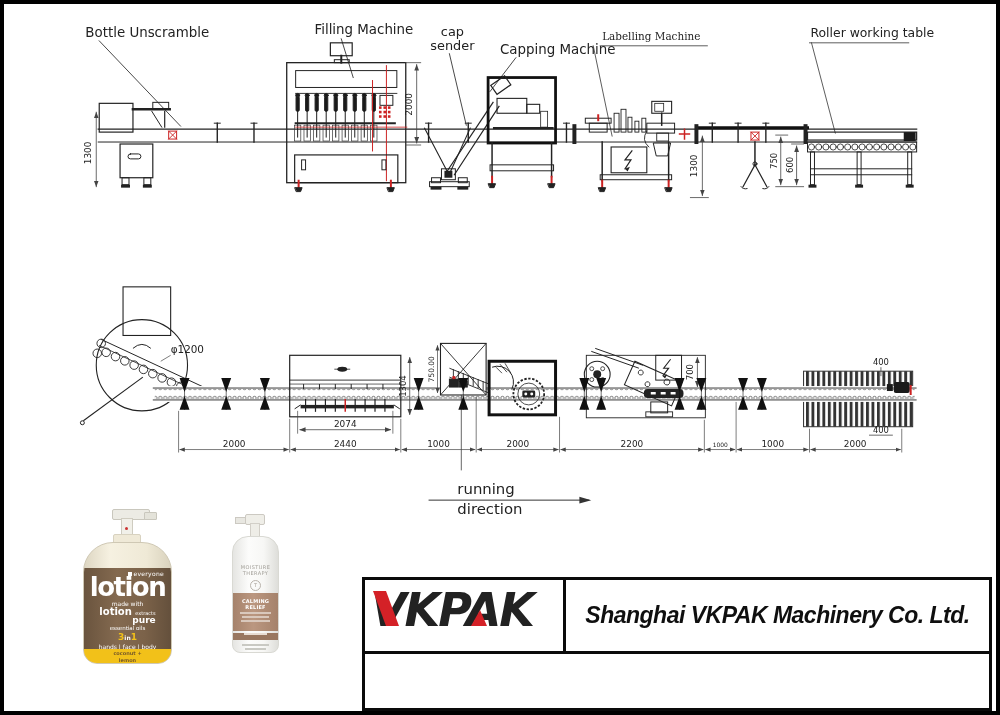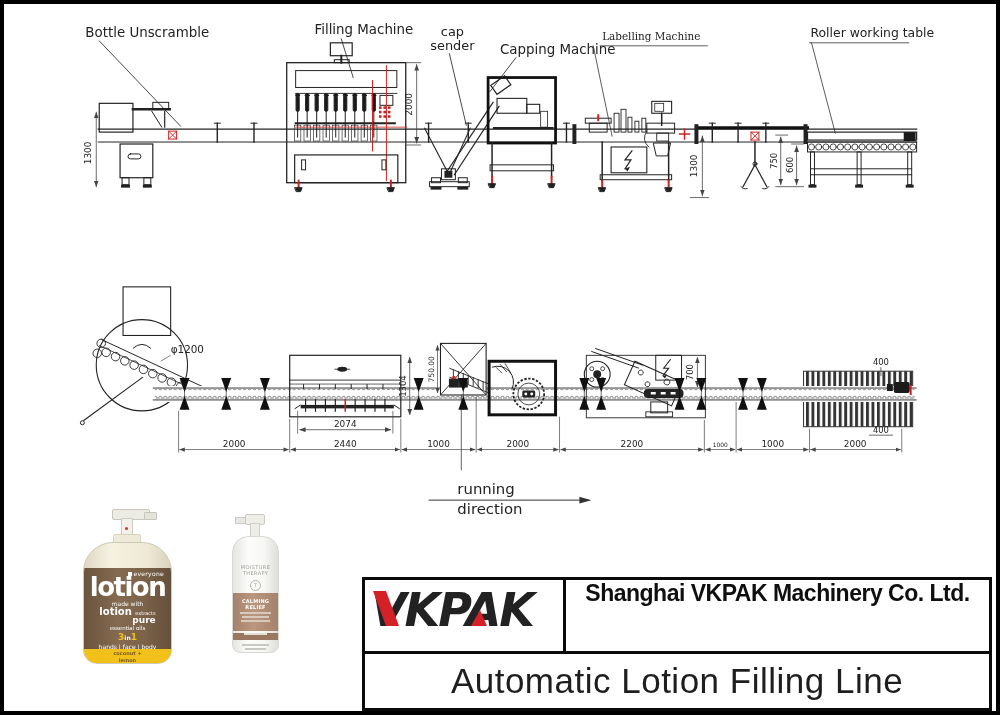--- a/index.html
+++ b/index.html
@@ -45,21 +45,21 @@
   .br-label-title{font-size:5px;font-weight:bold;letter-spacing:.2px;}
   .bar{height:1.5px;margin:2.5px auto 0;background:#d9c8bc;}
   .br-darkband{width:100%;height:7px;background:#997760;}
   .br-darkband .bar{background:#e8ddd3;margin-top:2.5px;}
   .br-foot .bar{background:#c9c9c3;}
   
   .footer{position:absolute;left:358px;top:573px;width:630px;height:134px;border:3px solid #0a0a0a;
           box-sizing:border-box;background:#fff;display:flex;flex-direction:column;font-family:"Liberation Sans",sans-serif;}
   .f-top{display:flex;height:71px;border-bottom:3px solid #0a0a0a;}
   .f-logo{width:198px;border-right:3px solid #0a0a0a;display:flex;align-items:center;justify-content:center;}
-  .f-info{flex:1;display:flex;flex-direction:column;align-items:center;}
+  .f-info{flex:1;display:flex;flex-direction:column;align-items:center;justify-content:center;font-style:italic;}
   .f-company{font-size:23px;font-weight:bold;color:#0f0f0f;letter-spacing:-.5px;white-space:nowrap;}
   .f-tagline{font-size:15px;font-weight:bold;color:#1b4dae;letter-spacing:-.3px;margin-top:3px;white-space:nowrap;}
   .f-title-row{flex:1;display:flex;align-items:center;justify-content:center;}
   .f-title{font-size:35px;font-weight:500;color:#1e1e1e;letter-spacing:.5px;white-space:nowrap;}
 </style>
 </head>
 <body>
 
 <div class="page">
 
@@ -588,18 +588,15 @@
       <svg width="186" height="58" viewBox="0 0 186 58">
         <text x="6" y="46" font-size="46" font-style="italic" font-weight="bold" letter-spacing="-2" fill="#1d4f9e" font-family="Liberation Sans, sans-serif">VKPAK</text>
         <polygon points="8,11 21,11 34,46 21,46" fill="#d42127"></polygon>
         <polygon points="106,46 122,46 115,30" fill="#d42127"></polygon>
       </svg>
     </div>
     <div class="f-info">
       <div class="f-company">Shanghai VKPAK Machinery Co. Ltd.</div>
     </div>
   </div>
-  <div class="f-title-row">
-    <div class="f-title">Automatic Lotion Filling Line</div>
-  </div>
 </div>
 
 </div>
 
 </body></html>

